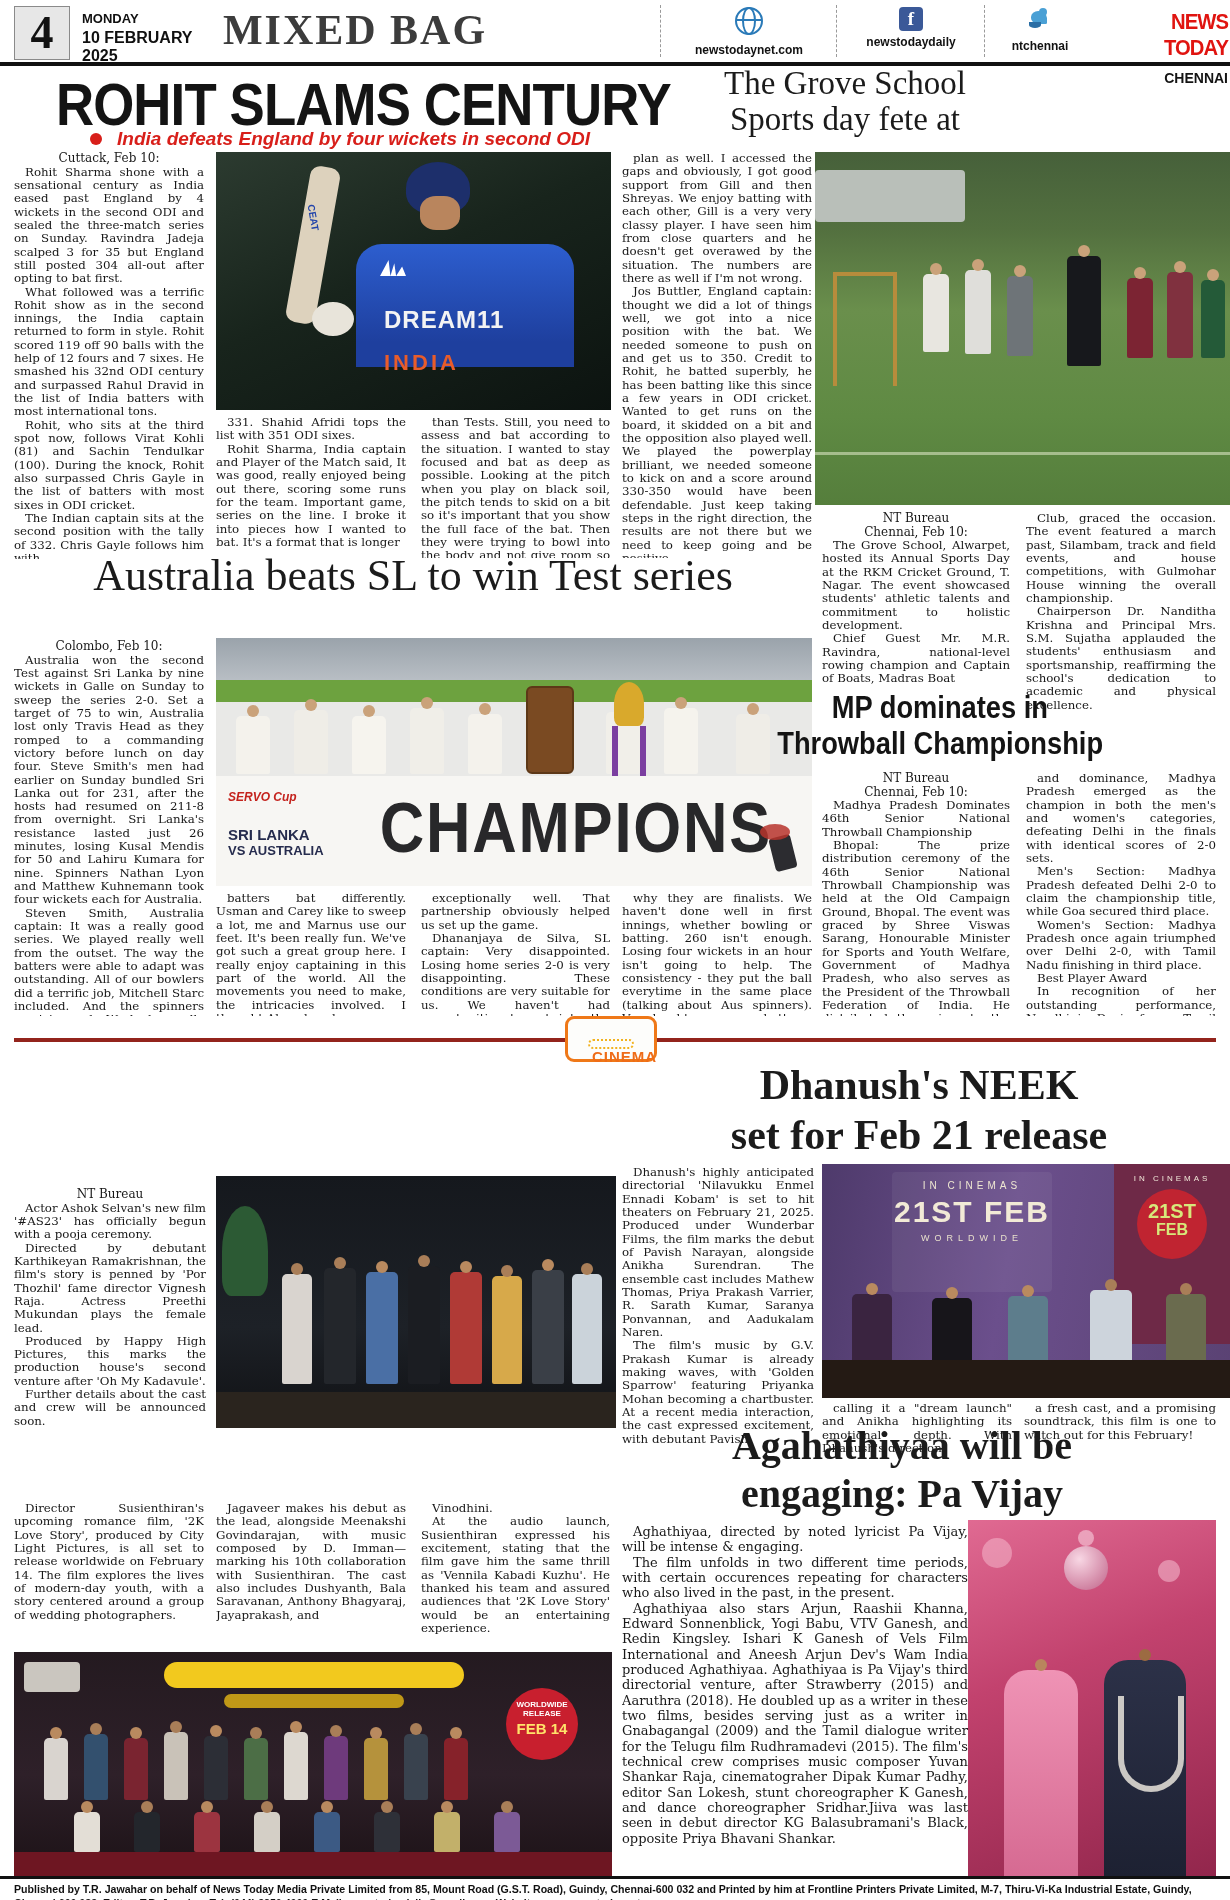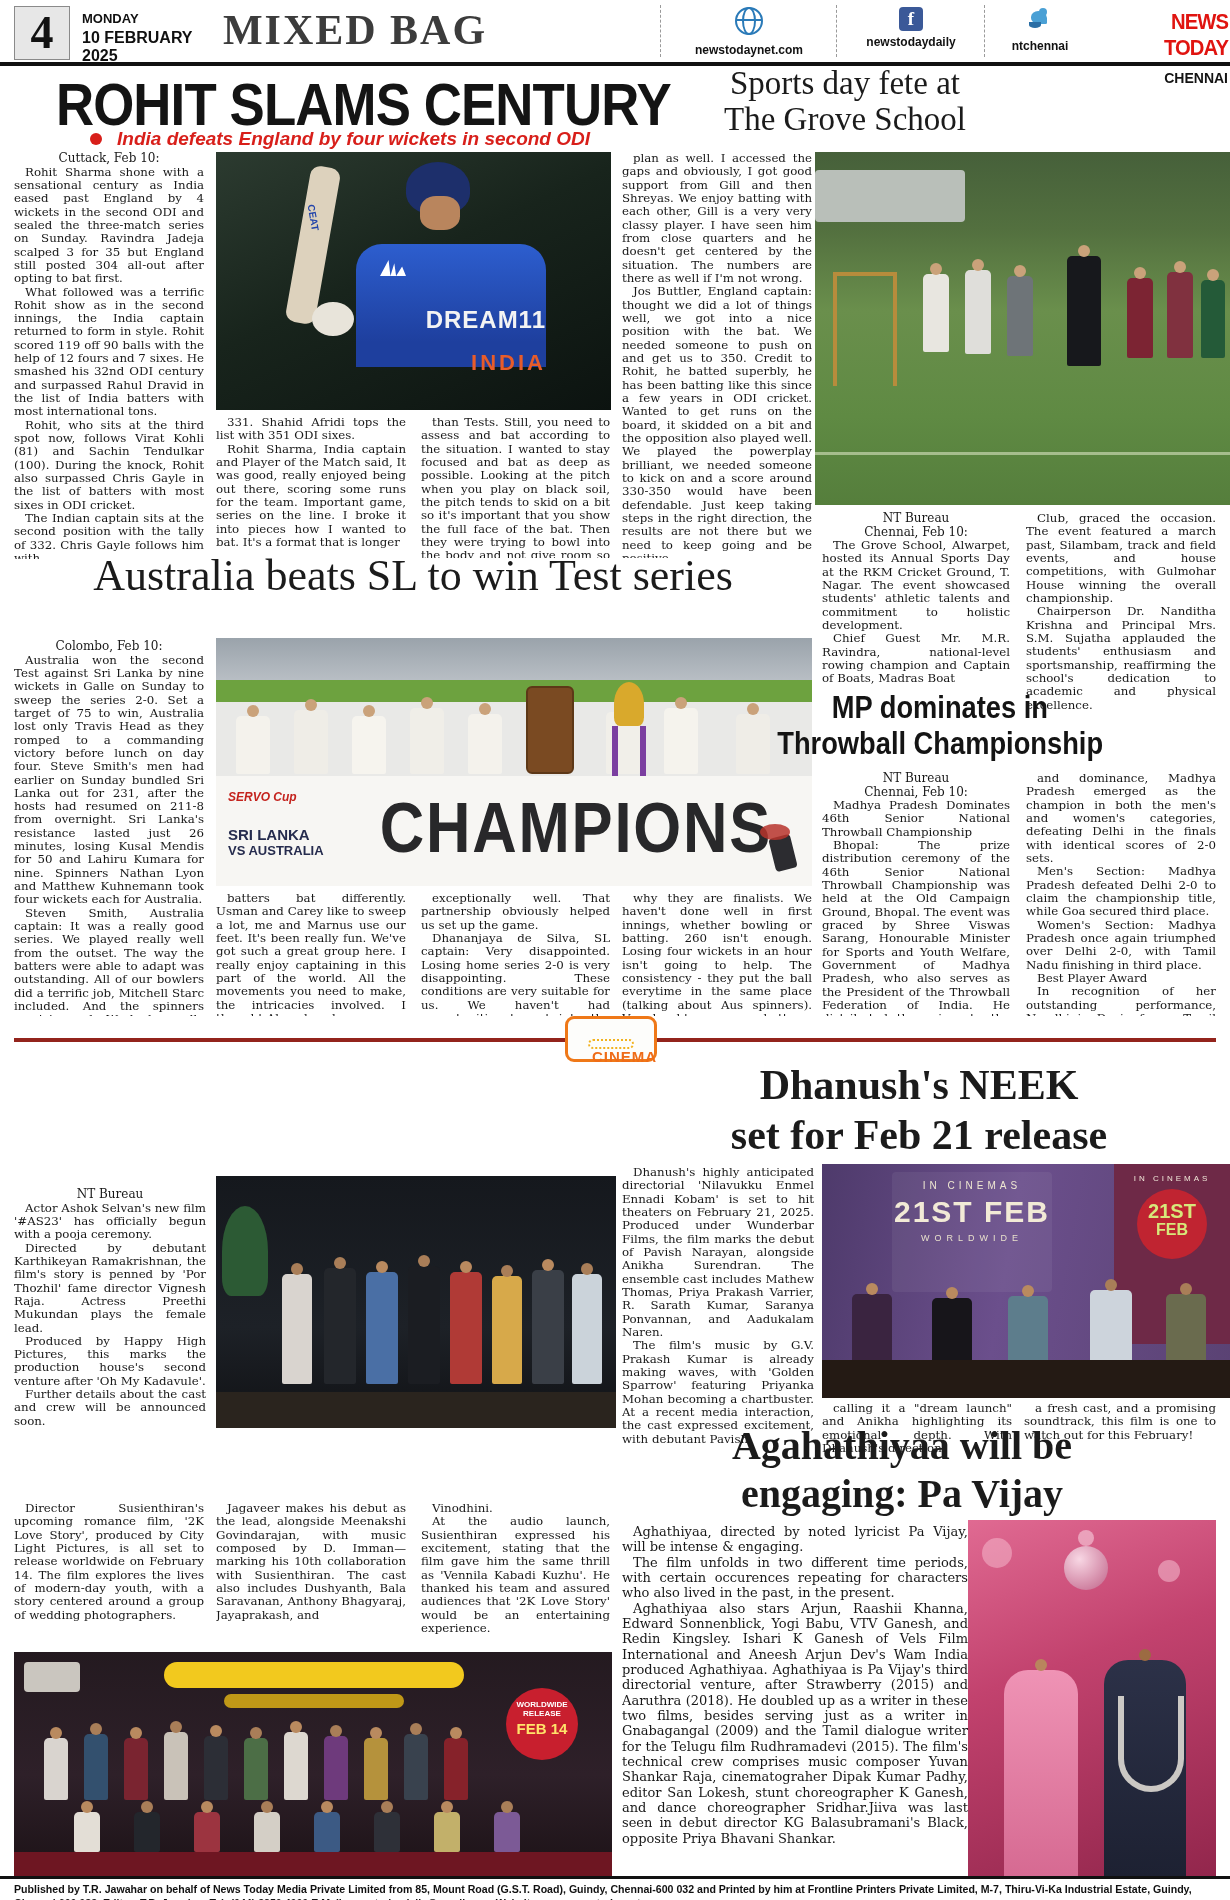--- a/index.html
+++ b/index.html
@@ -87,48 +87,48 @@
         <p>The Indian captain sits at the second position with the tally of 332. Chris Gayle follows him with</p>
       </div>
   </div>
 
   <div class="photo" style="left:216px;top:152px;width:395px;height:258px;background:linear-gradient(155deg,#2c3b30 0%,#18241c 45%,#0c1310 100%);">
     <i class="abs" style="left:82px;top:14px;width:30px;height:158px;background:#ddd2bd;border-radius:10px;transform:rotate(10deg);"></i>
     <span class="abs" style="left:84px;top:60px;color:#2244aa;font-family:'Liberation Sans',sans-serif;font-weight:bold;font-size:10px;transform:rotate(80deg);">CEAT</span>
     <i class="abs" style="left:96px;top:150px;width:42px;height:34px;background:#e8e4da;border-radius:50%;"></i>
     <i class="abs" style="left:190px;top:10px;width:64px;height:52px;background:#1d2f6b;border-radius:50% 50% 40% 40%;"></i>
     <i class="abs" style="left:204px;top:44px;width:40px;height:34px;background:#b9855d;border-radius:40%;"></i>
-    <div class="abs" style="left:140px;top:92px;width:190px;height:123px;background:linear-gradient(180deg,#2d5ecf 0%,#1e3f9e 80%);border-radius:26px 26px 0 0;text-align:right;">
+    <div class="abs" style="left:140px;top:92px;width:190px;height:123px;background:linear-gradient(180deg,#2d5ecf 0%,#1e3f9e 80%);border-radius:26px 26px 0 0;text-align:left;padding-left:28px;">
       <i style="position:absolute;left:24px;top:16px;width:26px;height:16px;background:#fff;clip-path:polygon(0 100%,33% 0,40% 100%,55% 20%,62% 100%,85% 40%,100% 100%);"></i>
       <div style="margin-top:62px;color:#f3f3f3;font-family:'Liberation Sans',sans-serif;font-weight:800;font-size:24px;letter-spacing:1px;">DREAM11</div>
       <div style="margin-top:16px;color:#e85c2a;font-family:'Liberation Sans',sans-serif;font-weight:800;font-size:22px;letter-spacing:3px;">INDIA</div>
     </div>
   </div>
 
   <div class="abs col" style="left:216px;top:416px;width:190px;height:142px;">
     <div>
         <p>331. Shahid Afridi tops the list with 351 ODI sixes.</p>
         <p>Rohit Sharma, India captain and Player of the Match said,  It was good, really enjoyed being out there, scoring some runs for the team. Important game, series on the line. I broke it into pieces how I wanted to bat. It's a format that is longer</p>
       </div>
   </div>
   <div class="abs col" style="left:421px;top:416px;width:189px;height:142px;">
     <div>
         <p>than Tests. Still, you need to assess and bat according to the situation. I wanted to stay focused and bat as deep as possible. Looking at the pitch when you play on black soil, the pitch tends to skid on a bit so it's important that you show the full face of the bat. Then they were trying to bowl into the body and not give room so I prepared my</p>
       </div>
   </div>
   <div class="abs col" style="left:622px;top:152px;width:190px;height:406px;">
     <div>
-        <p>plan as well. I accessed the gaps and obviously, I got good support from Gill and then Shreyas. We enjoy batting with each other, Gill is a very very classy player. I have seen him from close quarters and he doesn't get centered by the situation. The numbers are there as well if I'm not wrong.</p>
+        <p>plan as well. I accessed the gaps and obviously, I got good support from Gill and then Shreyas. We enjoy batting with each other, Gill is a very very classy player. I have seen him from close quarters and he doesn't get overawed by the situation. The numbers are there as well if I'm not wrong.</p>
         <p>Jos Buttler, England captain: thought we did a lot of things well, we got into a nice position with the bat. We needed someone to push on and get us to 350. Credit to Rohit, he batted superbly, he has been batting like this since a few years in ODI cricket. Wanted to get runs on the board, it skidded on a bit and the opposition also played well. We played the powerplay brilliant, we needed someone to kick on and a score around 330-350 would have been defendable. Just keep taking steps in the right direction, the results are not there but we need to keep going and be positive.</p>
       </div>
   </div>
 
   <div class="abs h-serif" style="left:660px;top:66px;width:370px;font-size:33px;">
+    <div>The Grove School</div>
     <div>Sports day fete at</div>
-    <div>The Grove School</div>
   </div>
 
   <div class="photo" style="left:815px;top:152px;width:415px;height:353px;background:linear-gradient(180deg,#46603a 0%,#53703f 22%,#6a8f4c 45%,#5f8a43 75%,#557e3c 100%);">
     <i class="abs" style="left:0;top:18px;width:150px;height:52px;background:#b9bfb9;border-radius:4px;"></i>
     <i class="abs" style="left:18px;top:120px;width:56px;height:110px;border:4px solid #b78c3c;border-bottom:none;"></i>
     <i class="f" style="left:108px;top:122px;width:26px;height:78px;background:#e8e6e0;"></i>
     <i class="f" style="left:150px;top:118px;width:26px;height:84px;background:#dfdeda;"></i>
     <i class="f" style="left:192px;top:124px;width:26px;height:80px;background:#6e7478;"></i>
     <i class="f" style="left:252px;top:104px;width:34px;height:110px;background:#17181c;"></i>
     <i class="f" style="left:312px;top:126px;width:26px;height:80px;background:#7c2433;"></i>

